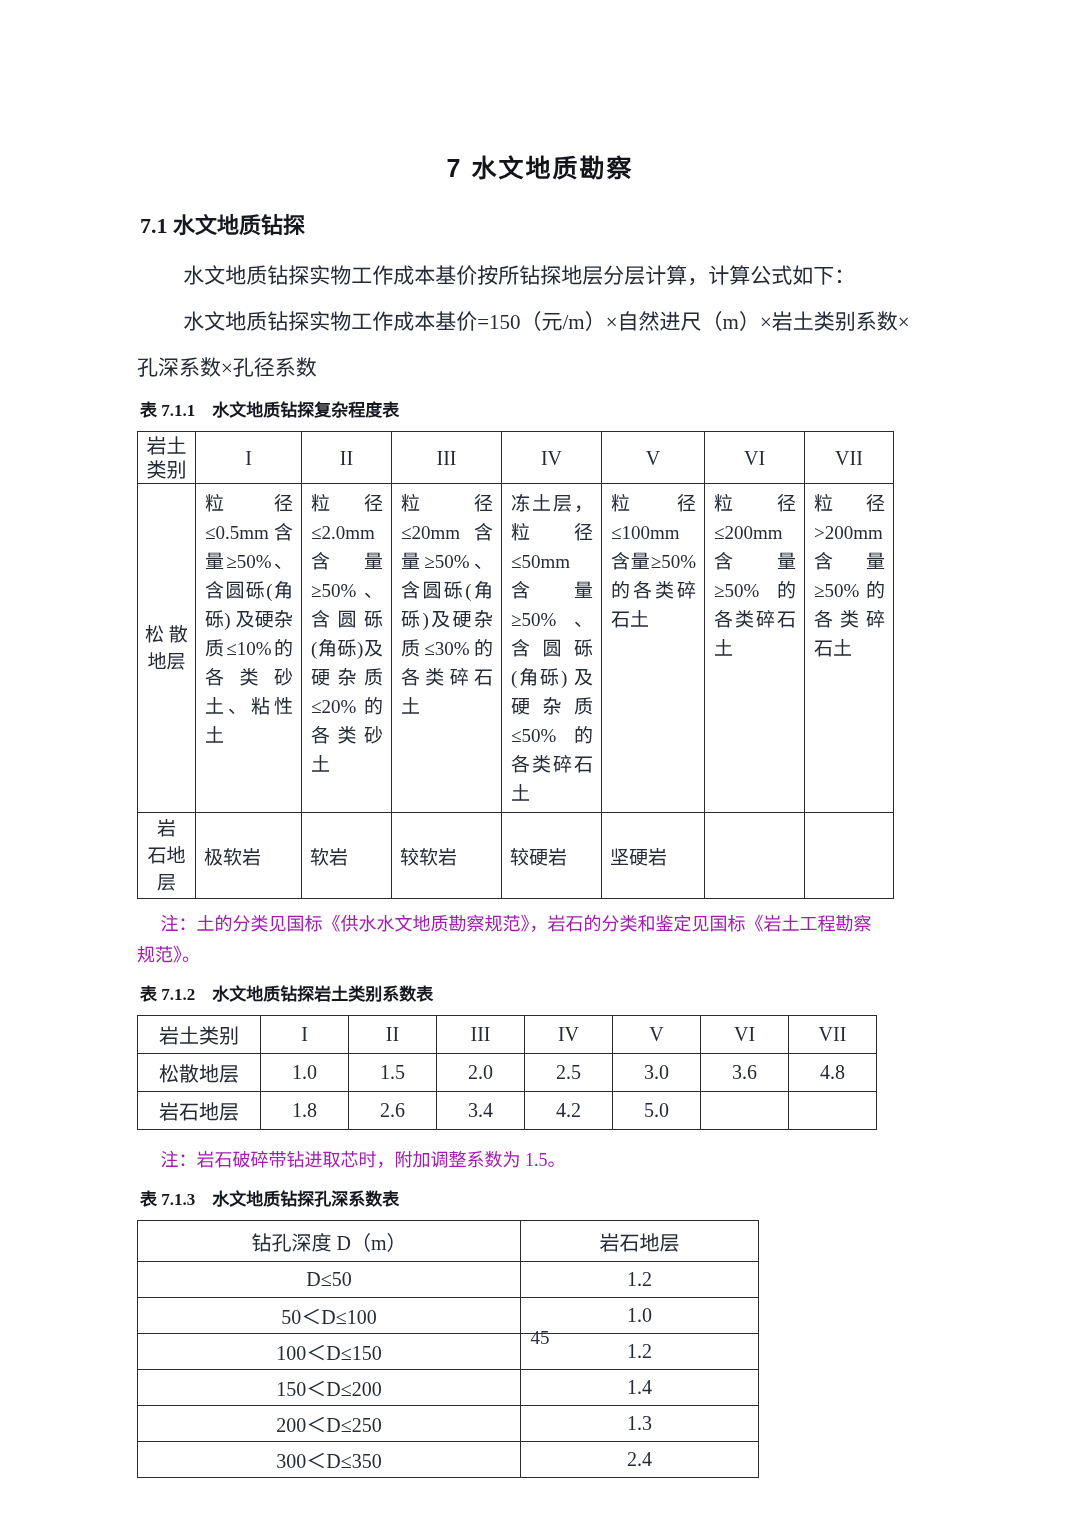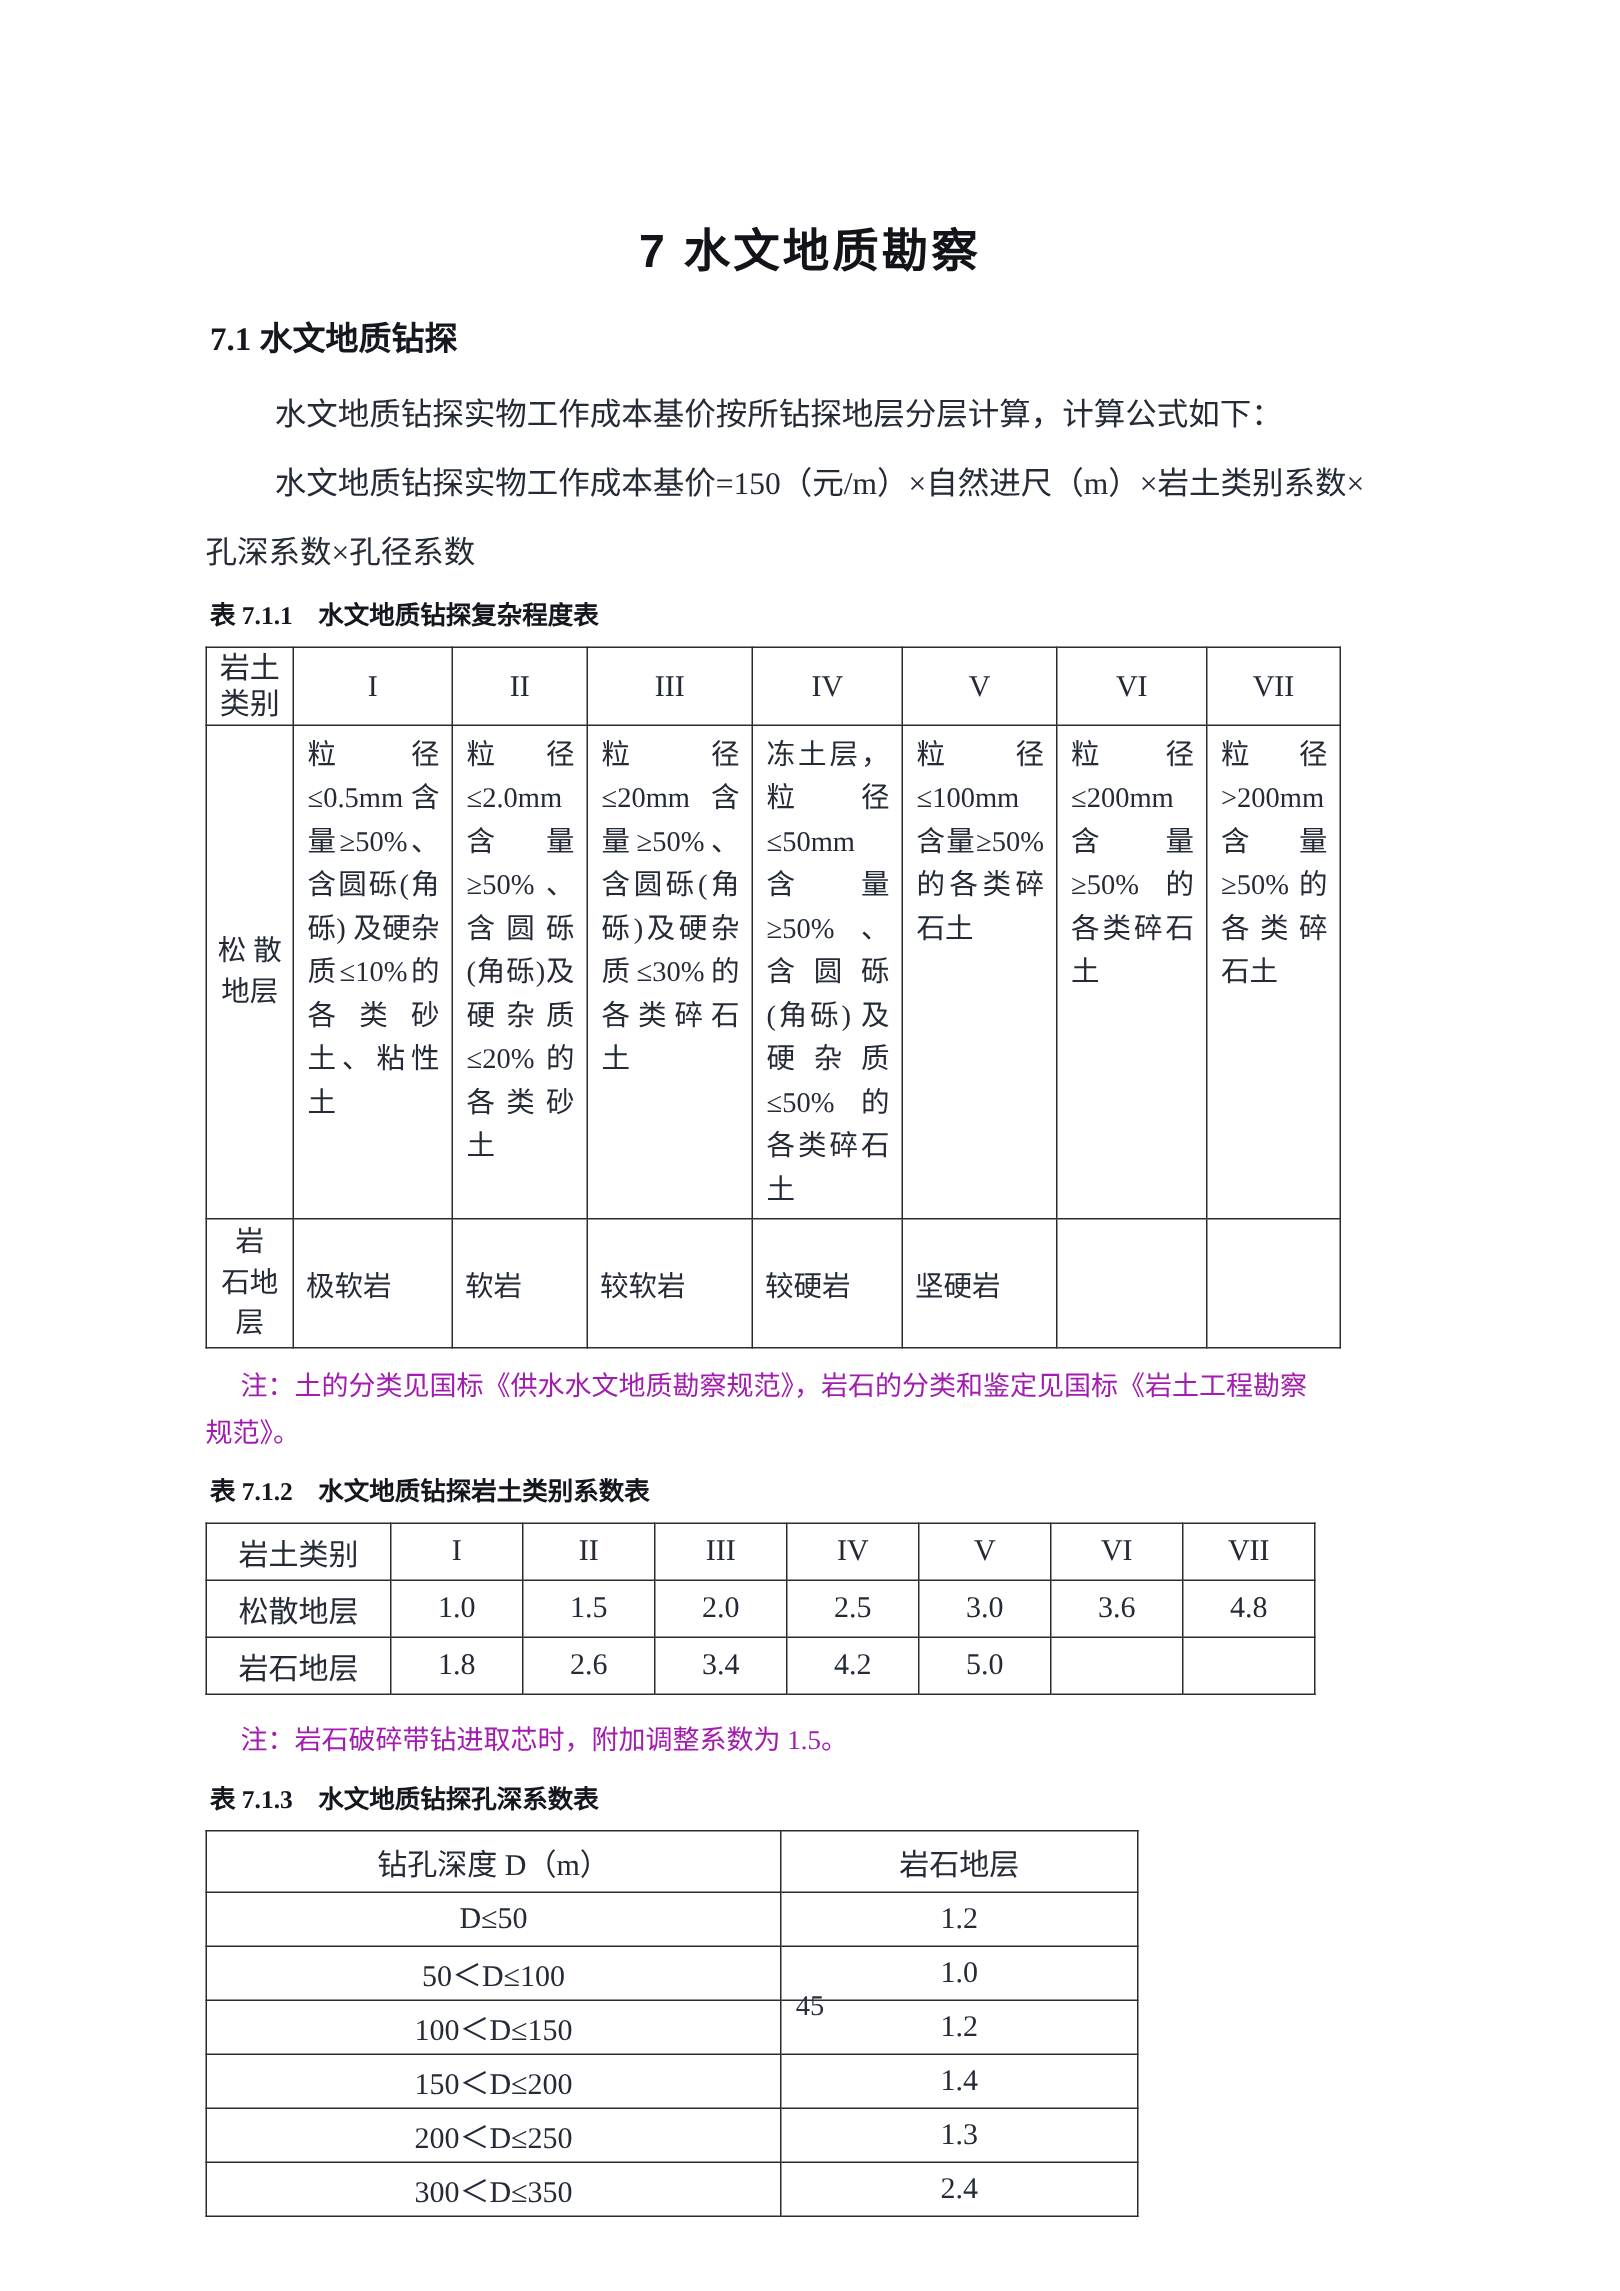--- a/index.html
+++ b/index.html
@@ -12,21 +12,21 @@
     width: 1080px;
     height: 1527px;
     background: #ffffff;
     position: relative;
     overflow: hidden;
   }
   .doc-title {
     margin: 0;
     padding-top: 148px;
     text-align: center;
-    font-size: 31px;
+    font-size: 25px;
     line-height: 40px;
     font-weight: 700;
     letter-spacing: 2px;
     color: #121419;
     font-family: "Liberation Sans", "DejaVu Sans", sans-serif;
   }
   .section-heading {
     margin: 23px 0 0 140px;
     font-size: 22px;
     line-height: 29px;

